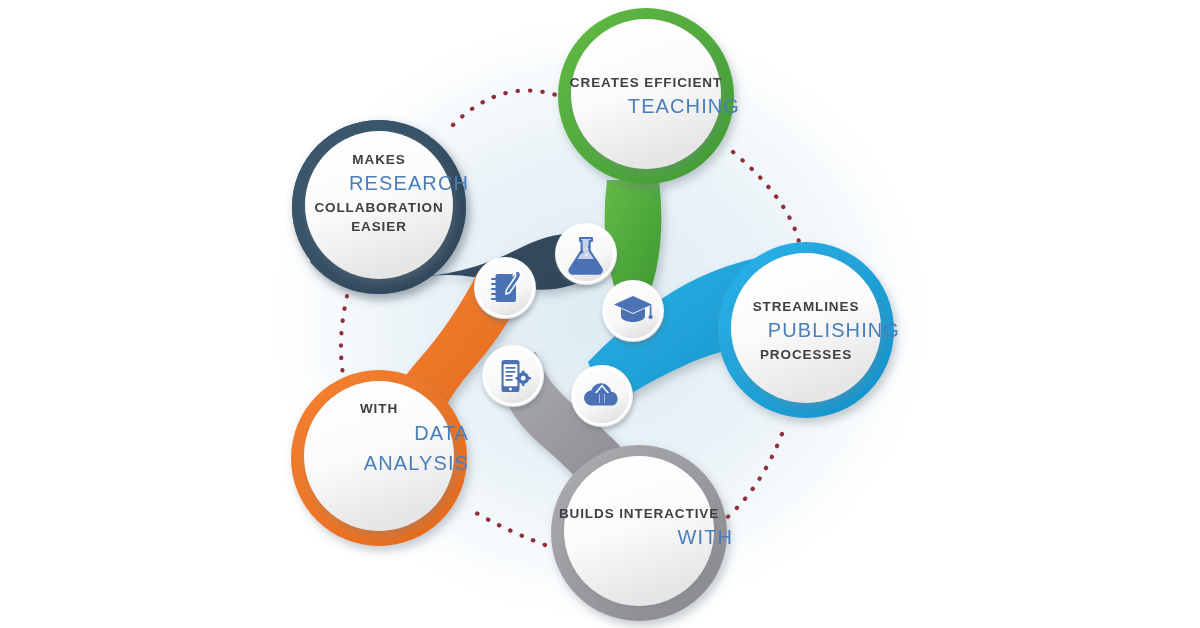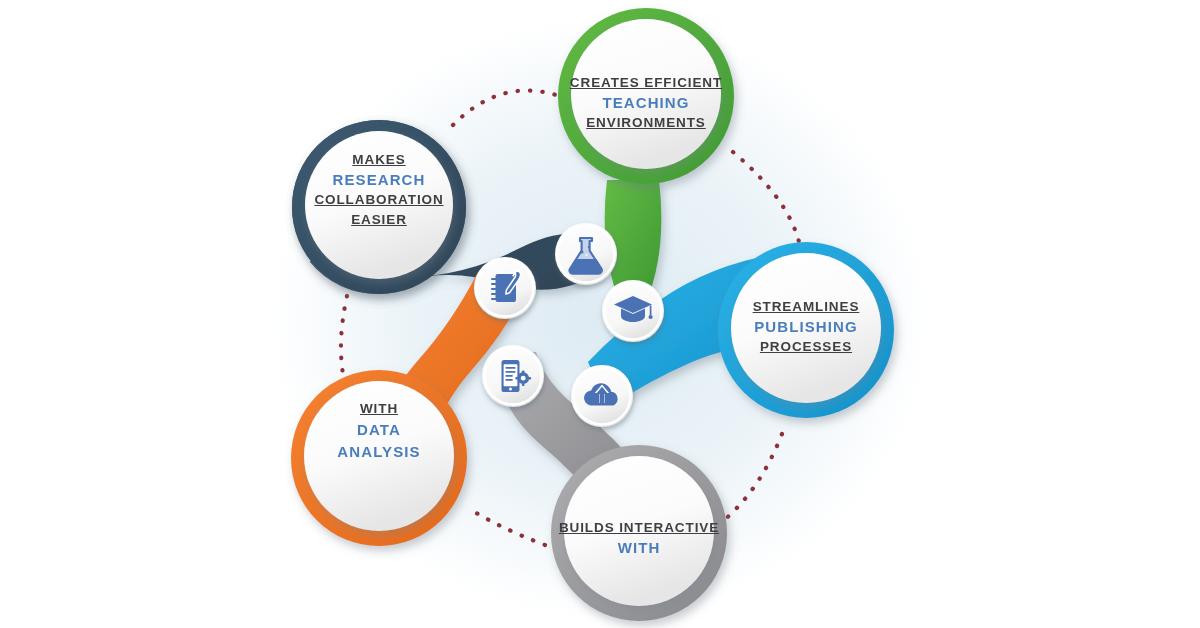--- a/index.html
+++ b/index.html
@@ -31,28 +31,28 @@
     line-height: 1.42;
     pointer-events: none;
     user-select: none;
   }
   .lbl-plain {
     display: block;
     color: #3f3f43;
     font-size: 13.5px;
     letter-spacing: 0.9px;
     font-weight: 600;
-    text-decoration: underline;
   }
   .lbl-accent {
     display: block;
     color: #4a7ebb;
-    font-size: 15px;
+    font-size: 20px;
     letter-spacing: 1.1px;
-    font-weight: 700;
+    font-weight: 400;
+    text-align: right;
   }
   .lbl-accent.small-gap { margin: 1px 0; }
 </style>
 </head>
 <body>
 
 <div id="stage">
 
   <svg id="diagram" viewBox="0 0 1200 628">
     <defs>
@@ -260,30 +260,29 @@
   <div class="node-label" style="left:289px; top:150px; width:180px;">
     <span class="lbl-plain">MAKES</span>
     <span class="lbl-accent">RESEARCH</span>
     <span class="lbl-plain">COLLABORATION</span>
     <span class="lbl-plain">EASIER</span>
   </div>
 
   <div class="node-label" style="left:552px; top:73px; width:188px;">
     <span class="lbl-plain">CREATES EFFICIENT</span>
     <span class="lbl-accent">TEACHING</span>
-    <span class="lbl-plain">ENVIRONMENTS</span>
   </div>
 
   <div class="node-label" style="left:712px; top:297px; width:188px;">
     <span class="lbl-plain">STREAMLINES</span>
     <span class="lbl-accent">PUBLISHING</span>
     <span class="lbl-plain">PROCESSES</span>
   </div>
 
-  <div class="node-label" style="left:545px; top:518px; width:188px;">
+  <div class="node-label" style="left:545px; top:504px; width:188px;">
     <span class="lbl-plain">BUILDS INTERACTIVE</span>
     <span class="lbl-accent">WITH</span>
   </div>
 
   <div class="node-label" style="left:289px; top:399px; width:180px;">
     <span class="lbl-plain">WITH</span>
     <span class="lbl-accent small-gap">DATA</span>
     <span class="lbl-accent small-gap">ANALYSIS</span>
   </div>
 

